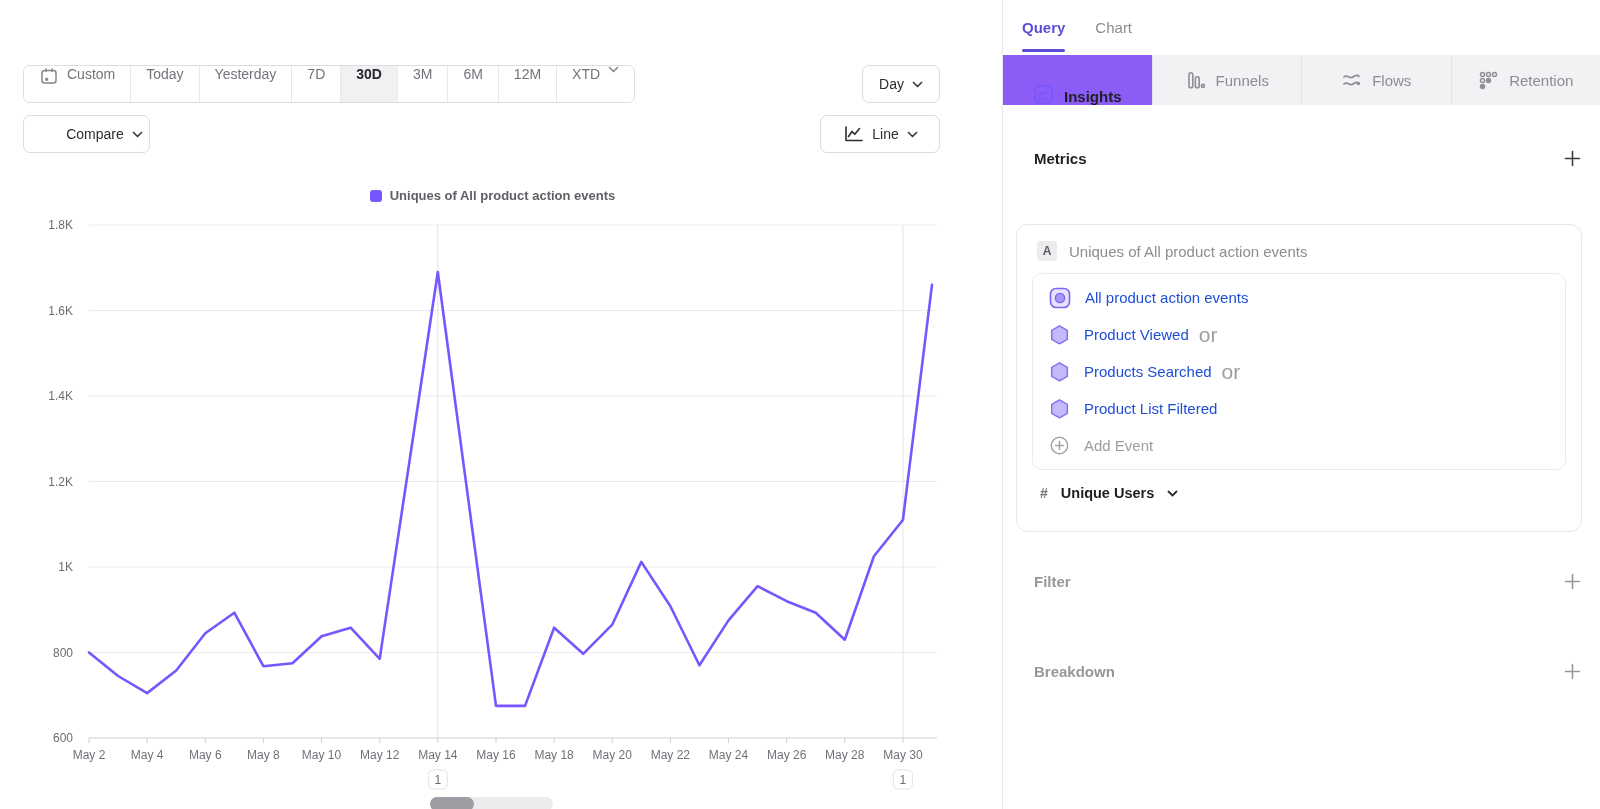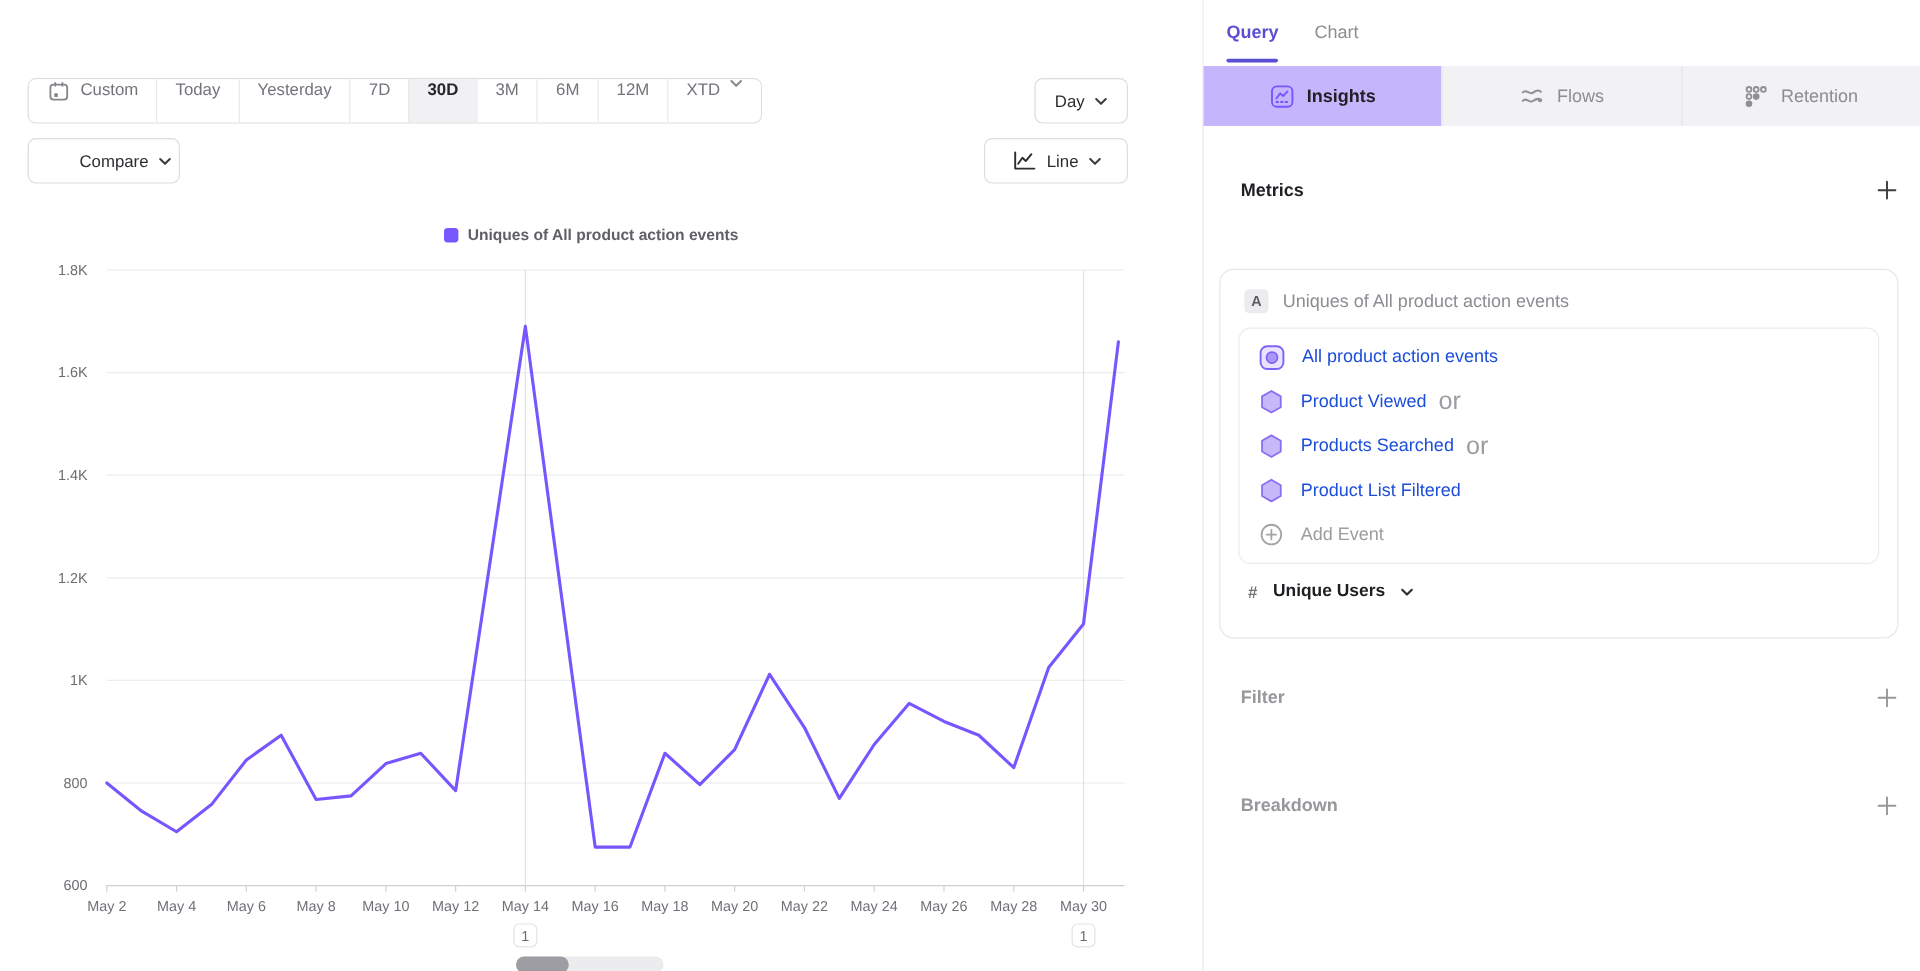--- a/index.html
+++ b/index.html
@@ -37,21 +37,21 @@
     padding-left:19px; background:#fff; }
   .qc-tab { position:relative; font-size:15px; color:#8c8c92; cursor:pointer; height:100%;
     display:flex; align-items:center; }
   .qc-tab.active { color:#5a4fd4; font-weight:bold; }
   .qc-underline { position:absolute; left:0; bottom:3px; height:3px; width:100%;
     background:#5a4fd4; border-radius:3px; }
   .report-tabs { display:flex; height:50px; background:#f2f2f4; }
   .rtab { flex:1; display:flex; align-items:center; justify-content:center; gap:10px;
     font-size:15px; color:#8c8c92; border-left:1px solid #e6e6ea; cursor:pointer; }
   .rtab:first-child { border-left:none; }
-  .rtab.active { background:#c4b5fd; color:#1f1f24; font-weight:bold; border-left:none; }
+  .rtab.active { background:#8b5cf6; color:#1f1f24; font-weight:bold; border-left:none;align-items:flex-end; }
   .section-header { position:absolute; left:0; width:100%; display:flex; align-items:flex-start;
     justify-content:space-between; padding:0 19px 0 31px; height:34px; }
   .section-title { font-size:15px; font-weight:bold; color:#1f1f24; }
   .section-title.muted { color:#97979c; }
   .plus-btn { display:flex; align-items:center; cursor:pointer; background:none; border:none; padding:0;}
 
   .metric-card { position:absolute; left:13px; top:224px; width:566px; height:308px;
     border:1px solid #e7e7eb; border-radius:12px; background:#fff; }
   .metric-head { display:flex; align-items:center; gap:12px; padding:16px 16px 12px 20px; }
   .badge-a { width:20px; height:20px; border-radius:4px; background:#ececee; color:#5d5d63;
@@ -233,20 +233,30 @@
         <svg width="21" height="21" viewBox="0 0 21 21" fill="none" stroke="#7856ff" stroke-width="1.6" stroke-linecap="round" stroke-linejoin="round">
           <rect x="2" y="2" width="17" height="17" rx="4"></rect>
           <polyline points="5.7,12 8.8,7.8 11.3,10 14.9,6.2"></polyline>
           <line x1="5.7" y1="15" x2="15" y2="15" stroke-dasharray="1.4 2.4"></line>
         </svg>
       </span>
       <span>Insights</span>
     </div>
     <div class="rtab">
       <span>
+        <svg width="21" height="21" viewBox="0 0 21 21" fill="none" stroke="#8f8f95" stroke-width="1.6">
+          <rect x="4" y="2.8" width="3.8" height="15" rx="1.9"></rect>
+          <rect x="10.4" y="6.8" width="3.8" height="11" rx="1.9"></rect>
+          <rect x="16.4" y="14.4" width="3" height="3" rx="1.5"></rect>
+        </svg>
+      </span>
+      <span>Funnels</span>
+    </div>
+    <div class="rtab">
+      <span>
         <svg width="21" height="21" viewBox="0 0 21 21" fill="none" stroke="#8f8f95" stroke-width="1.7" stroke-linecap="round">
           <path d="M3 7 C6 3.6, 8.5 9.4, 11.5 7.2 S 16.5 4.8, 18 6.4"></path>
           <path d="M3 14 C6 10.6, 8.5 16.4, 11.5 14.2 S 16.5 11.8, 18 13.4"></path>
           <circle cx="17.4" cy="13.6" r="1.7" fill="#8f8f95" stroke="none"></circle>
         </svg>
       </span>
       <span>Flows</span>
     </div>
     <div class="rtab">
       <span>

